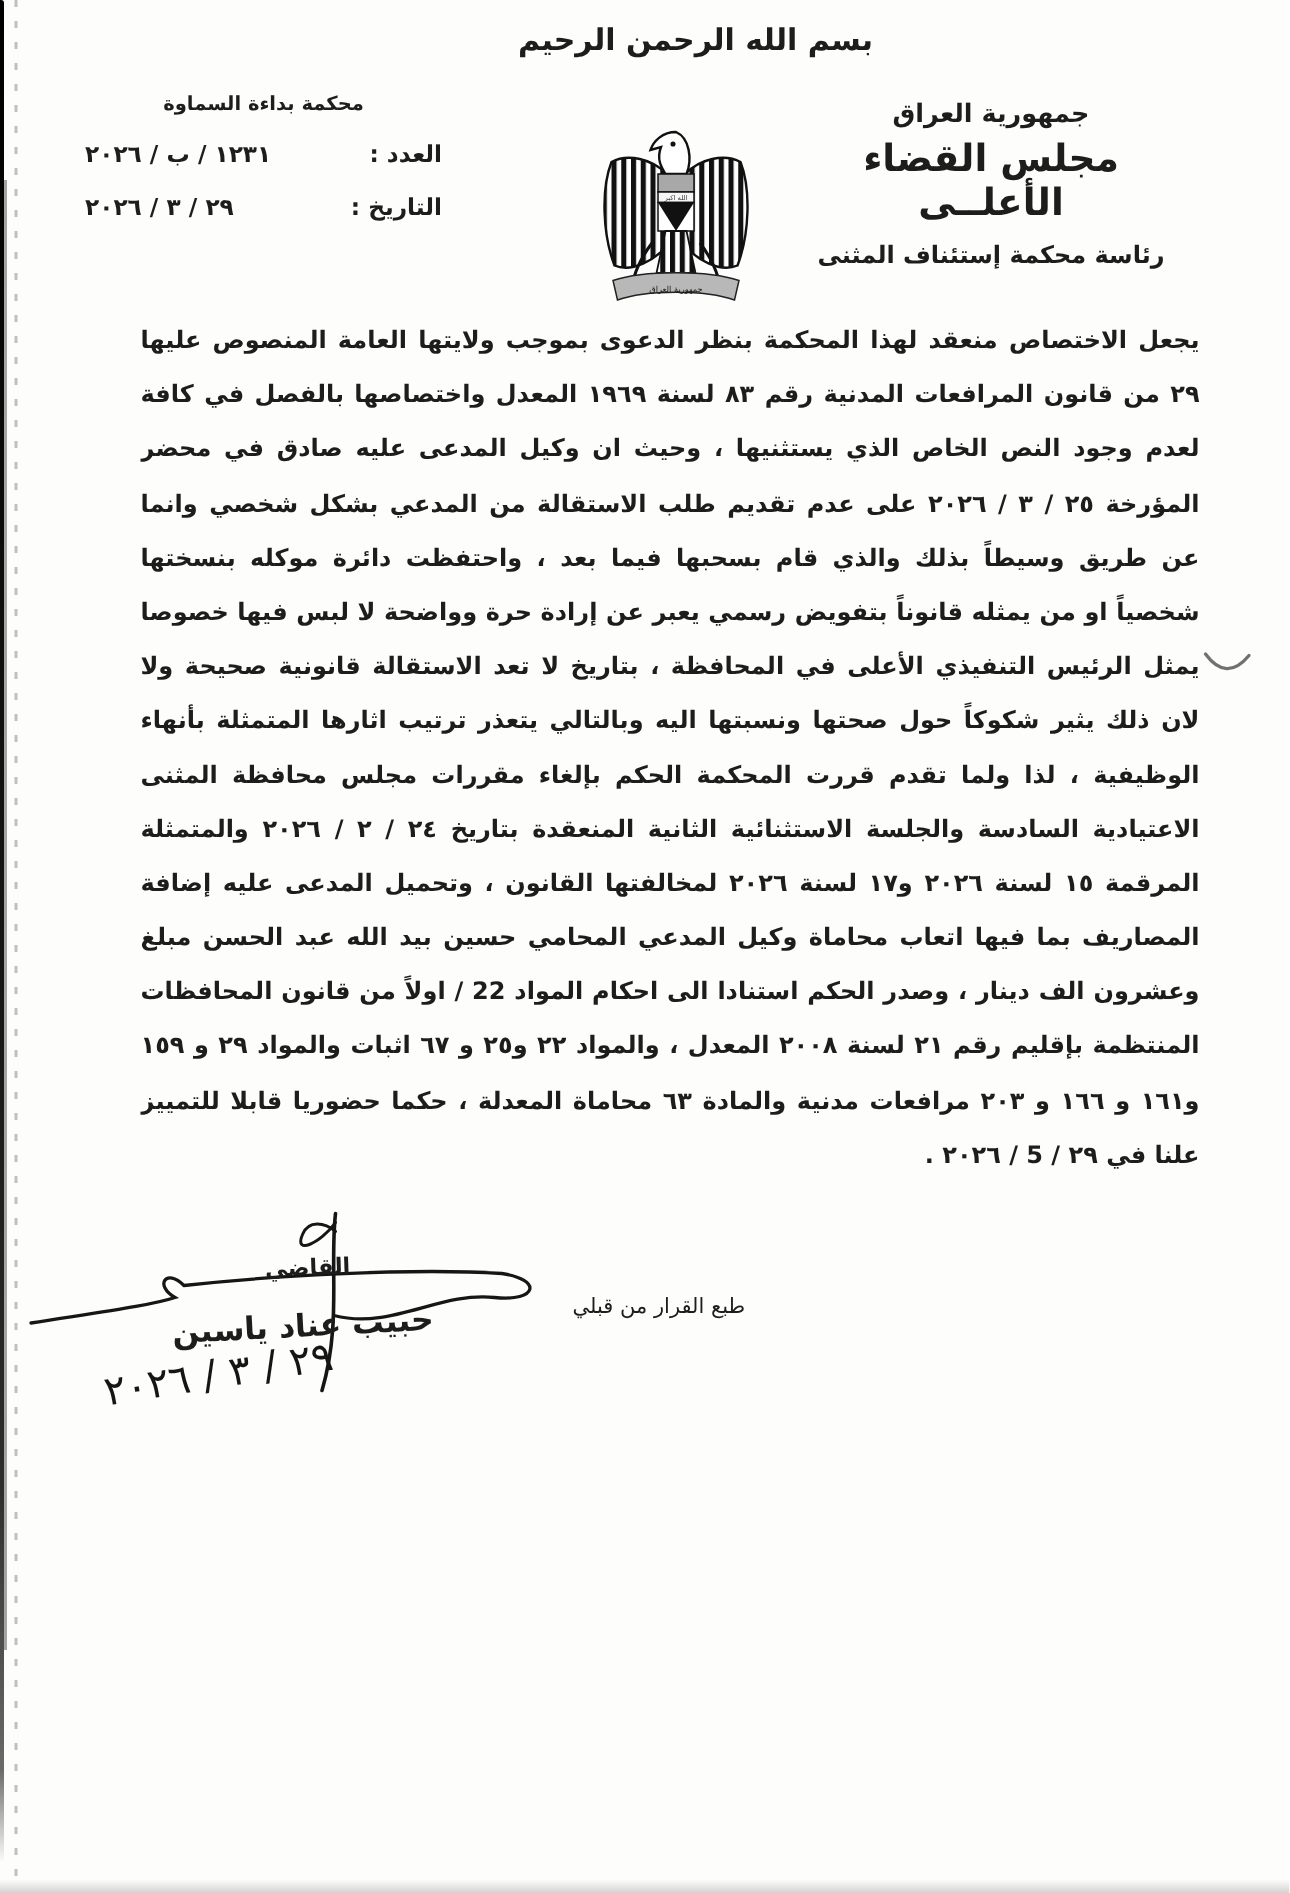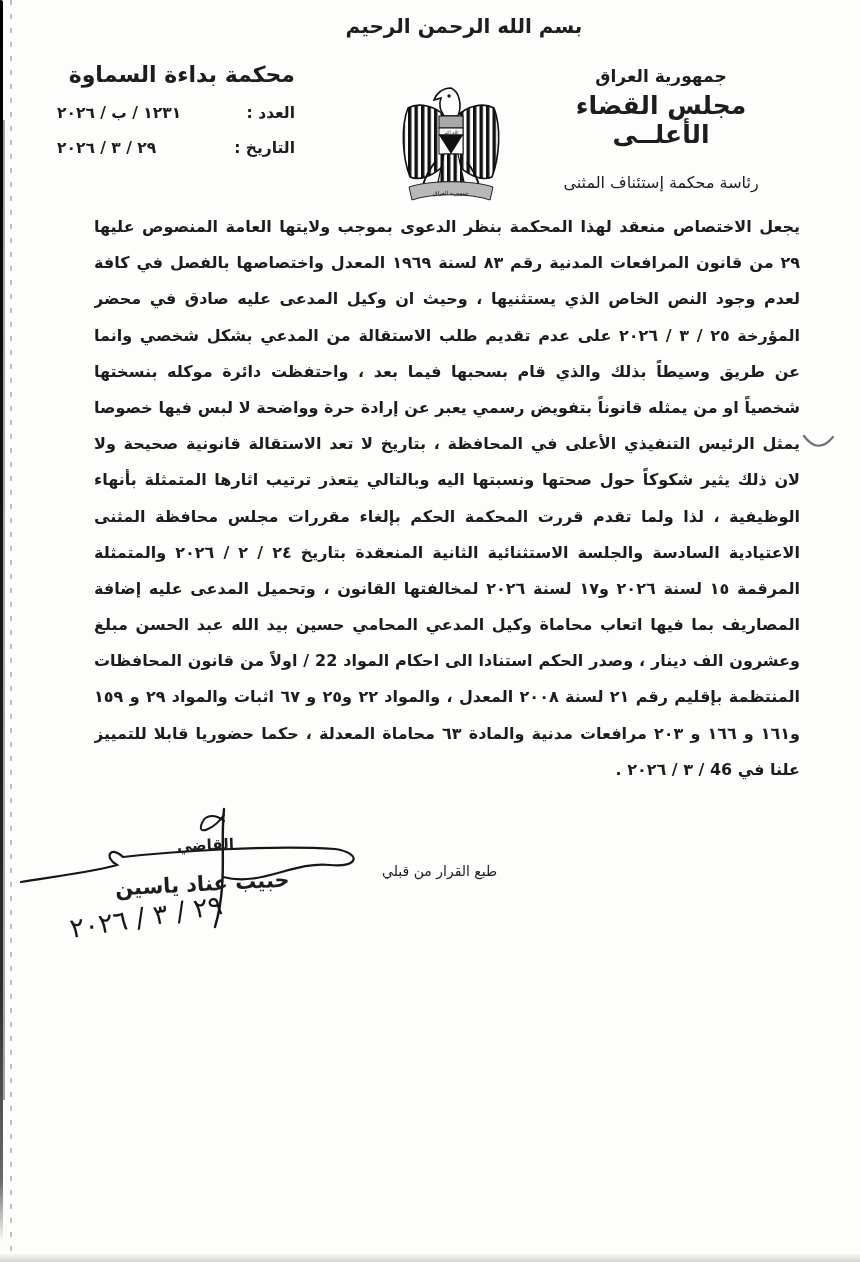--- a/index.html
+++ b/index.html
@@ -29,24 +29,24 @@
     background:linear-gradient(to bottom, rgba(0,0,0,0), rgba(60,60,60,.22));
   }
   
   .basmala{
     position:absolute; top:14px; left:320px; width:310px;
     text-align:center; font-size:20px; font-weight:bold;
   }
   .hdr-right{ position:absolute; top:66px; left:556px; width:232px; text-align:center; }
   .hdr-right .country{ font-size:17px; font-weight:bold; }
   .hdr-right .council{ font-size:25px; font-weight:bold; margin-top:5px; letter-spacing:1px; }
-  .hdr-right .presidency{ font-size:16px; font-weight:normal; margin-top:24px; }
+  .hdr-right .presidency{ font-size:16px; font-weight:bold; margin-top:11px; }
   .emblem{ position:absolute; top:84px; left:406px; width:112px; height:126px; }
   .hdr-left{ position:absolute; top:62px; left:68px; width:238px; }
-  .hdr-left .court{ font-size:22px; font-weight:bold; }
+  .hdr-left .court{ text-align:center; font-size:13px; font-weight:bold; }
   .hdr-left .meta-row{
     display:flex; justify-content:space-between; align-items:baseline;
     font-size:15.5px; font-weight:bold; margin-top:17px;
   }
   
   .doc-body{ position:absolute; top:209px; right:60px; width:706px;font-weight:bold; }
   .doc-body .line{
     height:36.2px; line-height:36.2px; font-size:16px;
     text-align:justify; text-align-last:justify; -moz-text-align-last:justify;
     overflow:hidden; white-space:normal;
@@ -141,21 +141,21 @@
       <div class="line">شخصياً او من يمثله قانوناً بتفويض رسمي يعبر عن إرادة حرة وواضحة لا لبس فيها خصوصا وهو</div>
       <div class="line">يمثل الرئيس التنفيذي الأعلى في المحافظة ، بتاريخ لا تعد الاستقالة قانونية صحيحة ولا يجوز قبولها</div>
       <div class="line">لان ذلك يثير شكوكاً حول صحتها ونسبتها اليه وبالتالي يتعذر ترتيب اثارها المتمثلة بأنهاء العلاقة</div>
       <div class="line">الوظيفية ، لذا ولما تقدم قررت المحكمة الحكم بإلغاء مقررات مجلس محافظة المثنى المتخذة في الجلسة</div>
       <div class="line">الاعتيادية السادسة والجلسة الاستثنائية الثانية المنعقدة بتاريخ ٢٤ / ٢ / ٢٠٢٦ والمتمثلة بالقرارات</div>
       <div class="line">المرقمة ١٥ لسنة ٢٠٢٦ و١٧ لسنة ٢٠٢٦ لمخالفتها القانون ، وتحميل المدعى عليه إضافة لوظيفته</div>
       <div class="line">المصاريف بما فيها اتعاب محاماة وكيل المدعي المحامي حسين بيد الله عبد الحسن مبلغ مقداره خمسة</div>
       <div class="line">وعشرون الف دينار ، وصدر الحكم استنادا الى احكام المواد 22 / اولاً من قانون المحافظات غير</div>
       <div class="line">المنتظمة بإقليم رقم ٢١ لسنة ٢٠٠٨ المعدل ، والمواد ٢٢ و٢٥ و ٦٧ اثبات والمواد ٢٩ و ١٥٩</div>
       <div class="line">و١٦١ و ١٦٦ و ٢٠٣ مرافعات مدنية والمادة ٦٣ محاماة المعدلة ، حكما حضوريا قابلا للتمييز وافهم</div>
-      <div class="line">علنا في 46 / ٣ / ٢٠٢٦ .</div>
+      <div class="line">علنا في ٢٩ / 5 / ٢٠٢٦ .</div>
     </div>
 
   <svg class="margin-mark" width="40" height="30" viewBox="0 0 40 30" xmlns="http://www.w3.org/2000/svg">
     <path d="M5,8 Q19,27 34,9" fill="none" stroke="#4d4d4d" stroke-width="2.2" stroke-linecap="round" opacity="0.8"></path>
   </svg>
 
   <div class="printed-by">طبع القرار من قبلي</div>
 
   <div class="sig">
     <svg width="366" height="180" viewBox="0 0 366 180" xmlns="http://www.w3.org/2000/svg">

